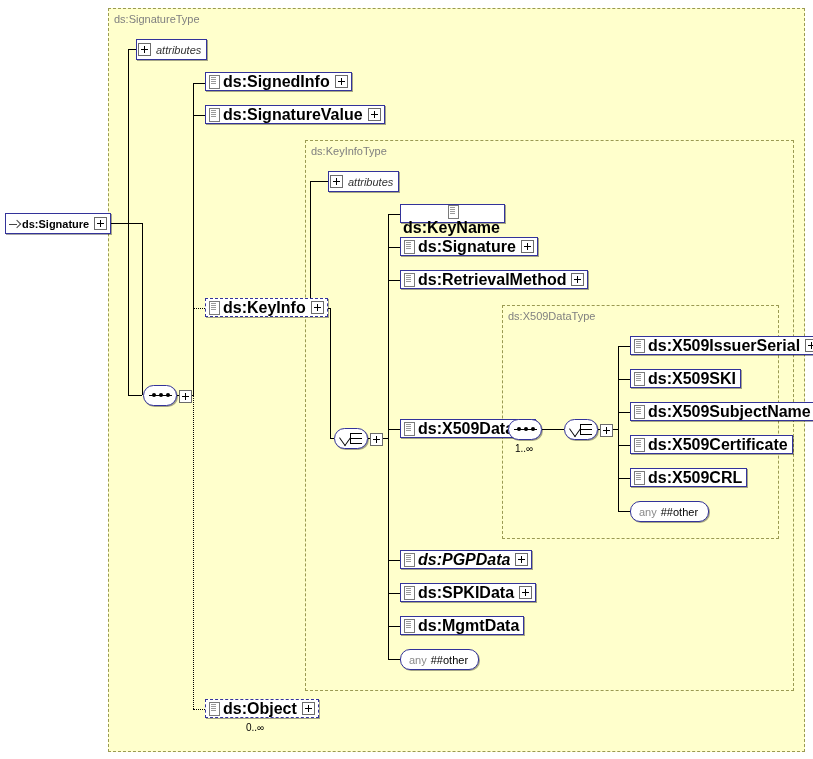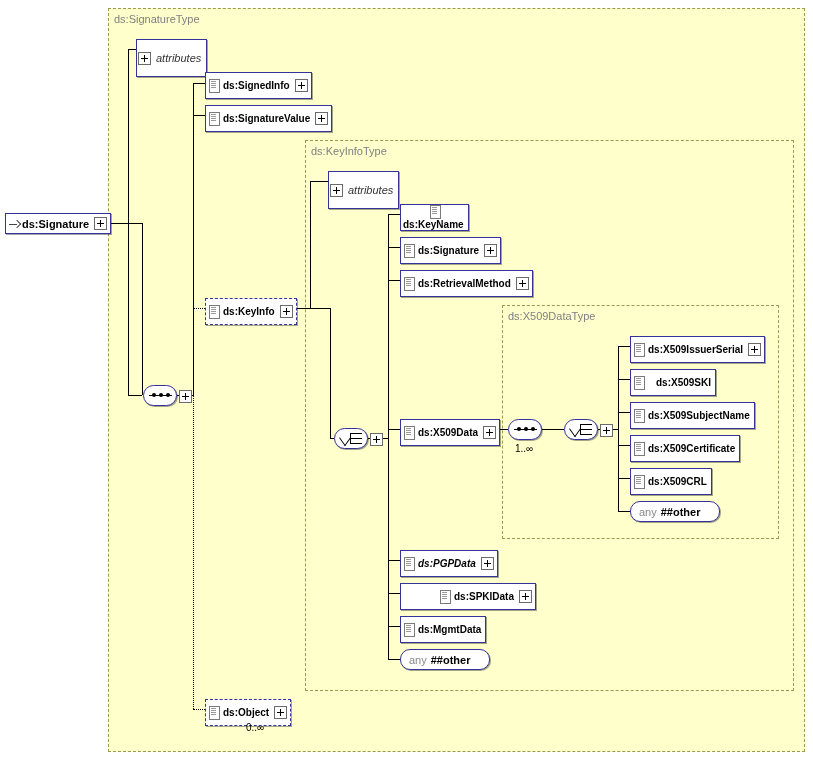--- a/index.html
+++ b/index.html
@@ -5,49 +5,49 @@
   html,body{margin:0;padding:0;background:#ffffff;}
   body{font-family:"Liberation Sans", sans-serif;}
   #canvas{position:relative;width:813px;height:759px;overflow:hidden;background:#ffffff;}
 
   
   .group{position:absolute;border:1px dashed #9a9a52;background:#ffffcc;}
   .group-label{position:absolute;font-size:11px;color:#808080;white-space:nowrap;}
 
   
   .node{position:absolute;box-sizing:border-box;background:#ffffff;border:1px solid #33339a;
-        display:flex;align-items:center;height:27px;font-size:10px;color:#000;
+        display:flex;align-items:center;height:19px;font-size:16px;color:#000;
         box-shadow:1px 1px 0 rgba(0,0,0,0.35);}
   .node.dashed{border-style:dashed;}
   .node .lbl{white-space:nowrap;padding:0 4px 0 2px;font-weight:bold;}
 
   
   .elicon{width:11px;height:14px;margin-left:3px;margin-right:1px;position:relative;flex:none;}
   .elicon:before{content:"";position:absolute;left:0;top:0;width:9px;height:12px;
      border:1px solid #7a7a7a;background:#fff;}
   .elicon:after{content:"";position:absolute;left:2px;top:2px;width:5px;height:1px;
      box-shadow:0 2px 0 #9a9a9a,0 4px 0 #9a9a9a,0 6px 0 #9a9a9a;background:#9a9a9a;}
 
   
   .plus{width:11px;height:11px;border:1px solid #6b6b6b;background:#fff;margin:0 3px 0 1px;
         position:relative;flex:none;}
   .plus:before{content:"";position:absolute;left:2px;top:5px;width:7px;height:1px;background:#000;}
   .plus:after{content:"";position:absolute;left:5px;top:2px;width:1px;height:7px;background:#000;}
 
   
   .attrbox{position:absolute;box-sizing:border-box;background:#ffffff;border:1px solid #33339a;
-     height:38px;display:flex;align-items:center;font-size:11px;box-shadow:1px 1px 0 rgba(0,0,0,0.35);}
+     height:21px;display:flex;align-items:center;font-size:11px;box-shadow:1px 1px 0 rgba(0,0,0,0.35);}
   .attrbox .lbl{font-style:italic;color:#333;padding:0 5px 0 2px;white-space:nowrap;}
 
   
   .anybox{position:absolute;box-sizing:border-box;background:#ffffff;border:1px solid #33339a;
      height:21px;border-radius:10px;display:flex;align-items:center;font-size:11px;
      box-shadow:1px 1px 0 rgba(0,0,0,0.35);}
   .anybox .any{color:#8a8a8a;padding-left:8px;padding-right:4px;text-align:right;}
-  .anybox .oth{font-weight:bold;color:#000;padding-right:18px;}
+  .anybox .oth{font-weight:normal;color:#000;padding-right:10px;}
 
   
   .rootbox{position:absolute;box-sizing:border-box;background:#ffffff;border:1px solid #33339a;
      height:21px;display:flex;align-items:center;font-size:11px;box-shadow:1px 1px 0 rgba(0,0,0,0.35);}
   .rootbox .arr{width:12px;height:12px;margin-left:2px;position:relative;flex:none;}
   .rootbox .arr:before{content:"";position:absolute;left:1px;top:6px;width:8px;height:1px;background:#444;}
   .rootbox .arr:after{content:"";position:absolute;left:6px;top:3px;width:5px;height:5px;
      border-right:1px solid #444;border-bottom:1px solid #444;transform:rotate(-45deg);}
   .rootbox .lbl{font-weight:bold;padding:0 4px 0 2px;white-space:nowrap;}
 
@@ -216,21 +216,21 @@
     <span class="lbl">ds:X509Data</span>
     <span class="plus"></span>
   </div>
 
   <div class="node" style="left:400px;top:550px;font-style:italic;">
     <span class="elicon"></span>
     <span class="lbl">ds:PGPData</span>
     <span class="plus"></span>
   </div>
 
-  <div class="node" style="left:400px;top:583px;padding-left:36px;">
+  <div class="node" style="left:400px;top:583px;">
     <span class="elicon"></span>
     <span class="lbl">ds:SPKIData</span>
     <span class="plus"></span>
   </div>
 
   <div class="node" style="left:400px;top:616px;">
     <span class="elicon"></span>
     <span class="lbl">ds:MgmtData</span>
   </div>
 
@@ -255,21 +255,21 @@
       <div class="ln l3"></div>
   </div>
   <div class="plus" style="position:absolute;left:599px;top:424px;"></div>
 
   <div class="node" style="left:630px;top:336px;">
     <span class="elicon"></span>
     <span class="lbl">ds:X509IssuerSerial</span>
     <span class="plus"></span>
   </div>
 
-  <div class="node" style="left:630px;top:369px;gap:8px;">
+  <div class="node" style="left:630px;top:369px;">
     <span class="elicon"></span>
     <span class="lbl">ds:X509SKI</span>
   </div>
 
   <div class="node" style="left:630px;top:402px;">
     <span class="elicon"></span>
     <span class="lbl">ds:X509SubjectName</span>
   </div>
 
   <div class="node" style="left:630px;top:435px;">

